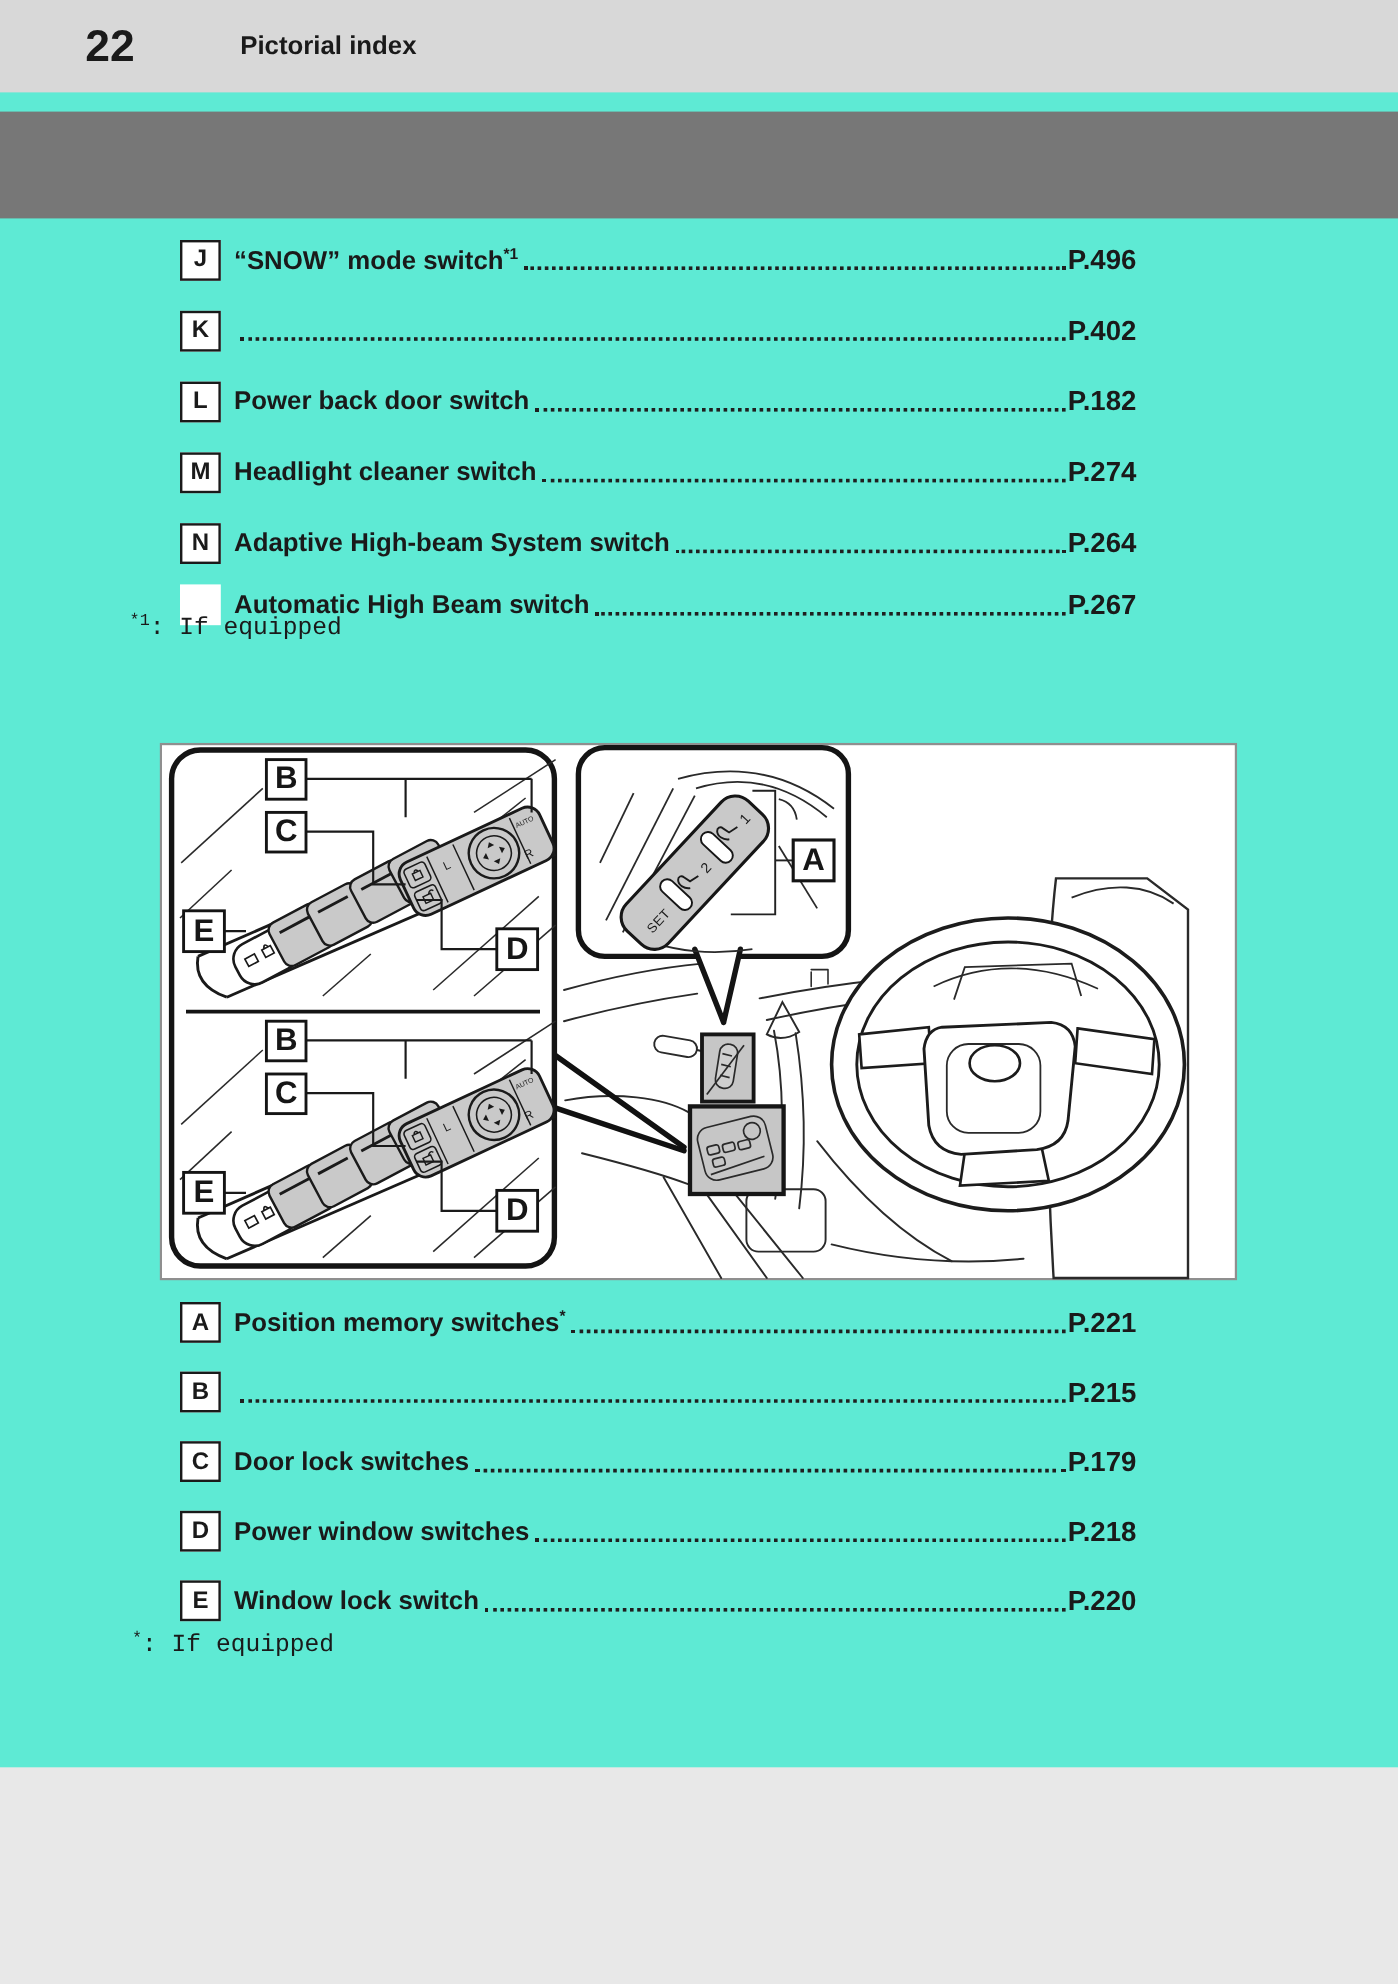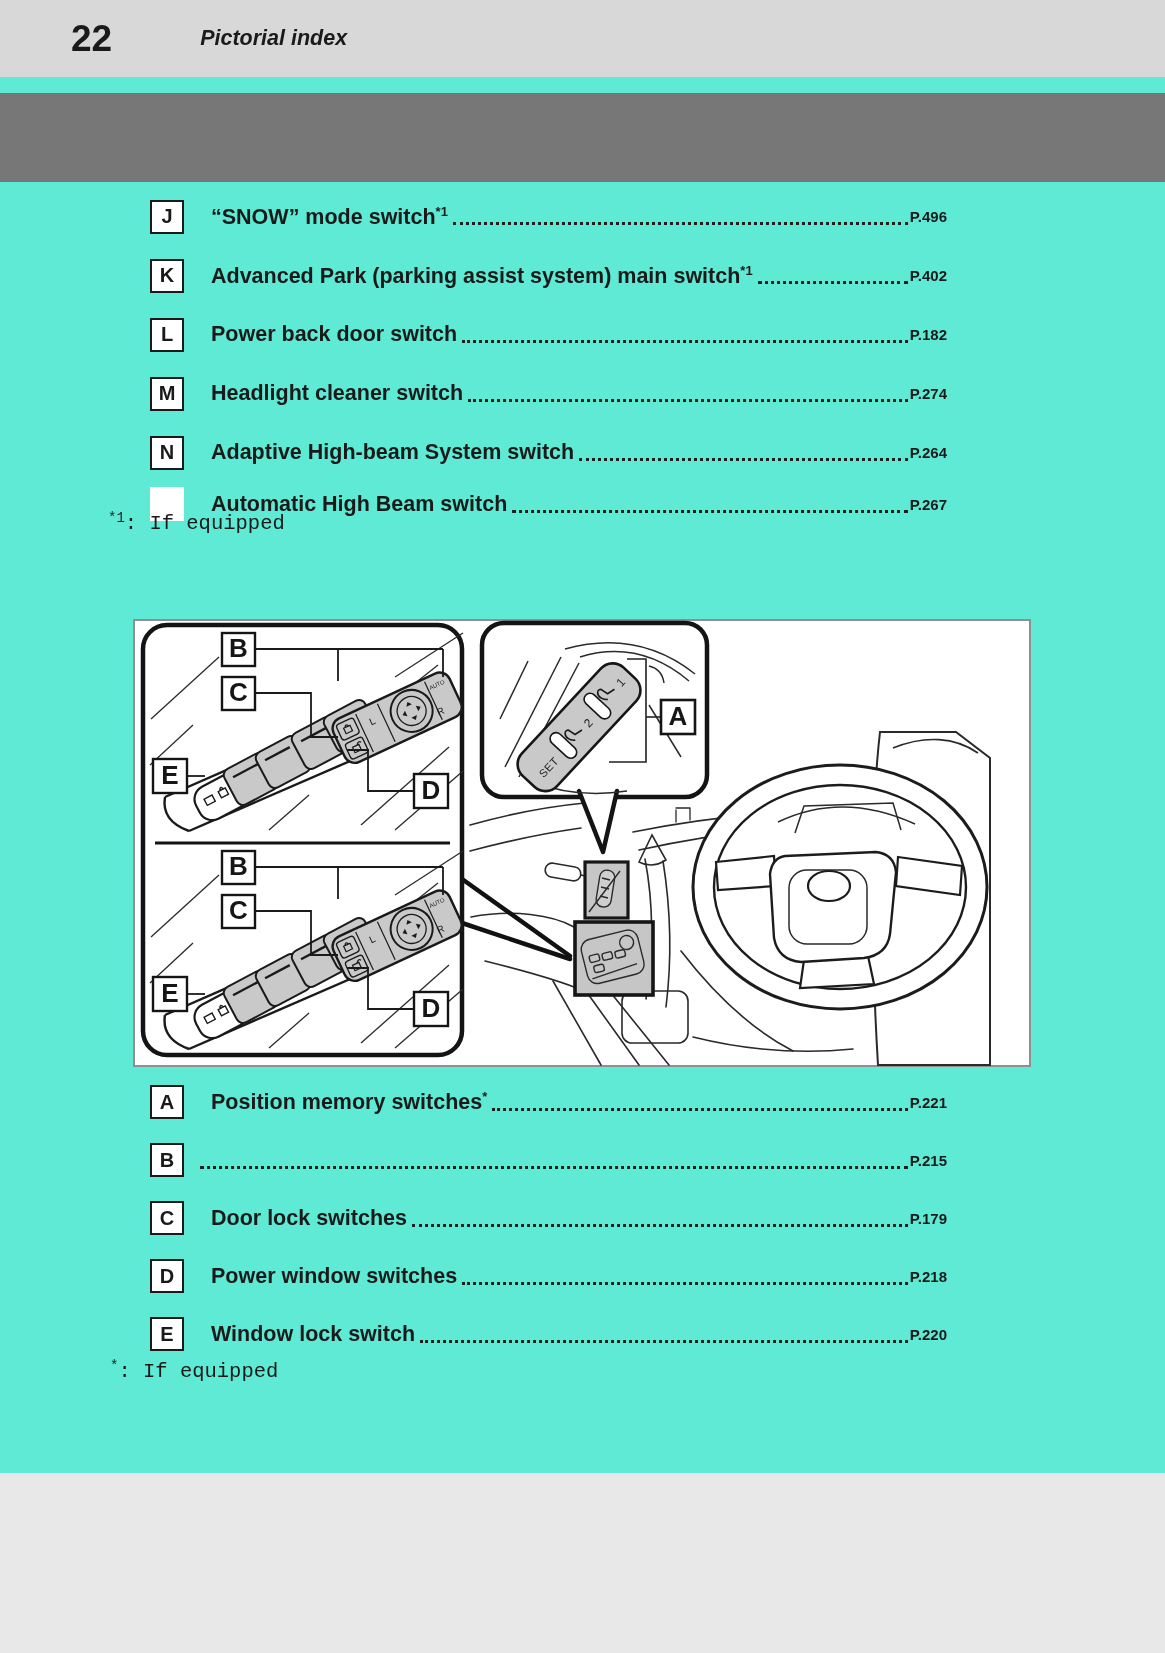--- a/index.html
+++ b/index.html
@@ -2,38 +2,38 @@
 <html><head>
 <meta charset="utf-8">
 <style>
   html,body{margin:0;padding:0;background:#e8e8e8;}
   .page{position:relative;width:1165px;height:1473px;background:#5eead4;overflow:hidden;
         font-family:"Liberation Sans","DejaVu Sans",sans-serif;color:#1a1a1a;}
   
   .pageheader{position:absolute;left:0;top:0;width:1165px;height:77px;background:#d8d8d8;
               display:flex;align-items:center;}
   .pagenum{font-size:37px;font-weight:bold;margin-left:71px;letter-spacing:0;}
-  .headtitle{font-size:21.5px;font-weight:bold;margin-left:88px;font-style:italic;}
+  .headtitle{font-size:21.5px;font-weight:bold;margin-left:88px;}
   .banner{position:absolute;left:0;top:93px;width:1165px;height:89px;background:#777777;}
   
   .indexlist{position:absolute;left:150px;width:797px;}
   .list-top{top:187px;}
   .list-bottom{top:1073px;}
   .row{display:flex;align-items:center;height:59px;}
   .row.cont{height:44px;}
   .row.h58{height:58px;}
   .letterbox{flex:0 0 auto;width:30px;height:30px;border:2px solid #1a1a1a;background:#fff;
              display:flex;align-items:center;justify-content:center;
              font-size:20px;font-weight:bold;margin-right:11px;}
   .row.cont .letterbox{border-color:transparent;}
-  .lbl{font-size:21.5px;font-weight:bold;white-space:nowrap;margin-left:16px;}
+  .lbl{font-size:21.5px;font-weight:bold;white-space:nowrap;}
   .lbl sup{font-size:13px;font-weight:bold;vertical-align:8px;letter-spacing:0;}
   .dots{flex:1 1 auto;height:0;border-bottom:3.4px dotted #1f1f1f;
         align-self:center;margin:14px 2px 0 5px;}
-  .pageref{flex:0 0 auto;font-size:15px;font-weight:bold;text-align:right;}
+  .pageref{flex:0 0 auto;font-size:23px;font-weight:bold;text-align:right;}
   
   .fnblock{position:absolute;font-size:20.5px;}
   .fn1{left:108px;top:510px;}
   .fn2{left:110px;top:1358px;}
   .fn{margin-bottom:11px;font-family:Liberation Mono, monospace;}
   .fn sup{font-size:14px;vertical-align:7px;}
   
   .diagram{position:absolute;left:133px;top:619px;width:898px;height:448px;}
   svg text{font-family:"Liberation Sans","DejaVu Sans",sans-serif;}
   .diaLetter{font-size:26px;font-weight:bold;fill:#161616;}
@@ -55,21 +55,20 @@
           <span>J</span>
         </span>
       <span class="lbl"><span>“SNOW” mode switch</span><sup>*1</sup></span>
       <span class="dots"></span>
       <span class="pageref">P.496</span>
     </div>
     <div class="row">
       <span class="letterbox">
           <span>K</span>
         </span>
-      <span class="lbl"><span>Advanced Park (parking assist system) main switch</span><sup>*1</sup></span>
       <span class="dots"></span>
       <span class="pageref">P.402</span>
     </div>
     <div class="row">
       <span class="letterbox">
           <span>L</span>
         </span>
       <span class="lbl"><span>Power back door switch</span></span>
       <span class="dots"></span>
       <span class="pageref">P.182</span>

